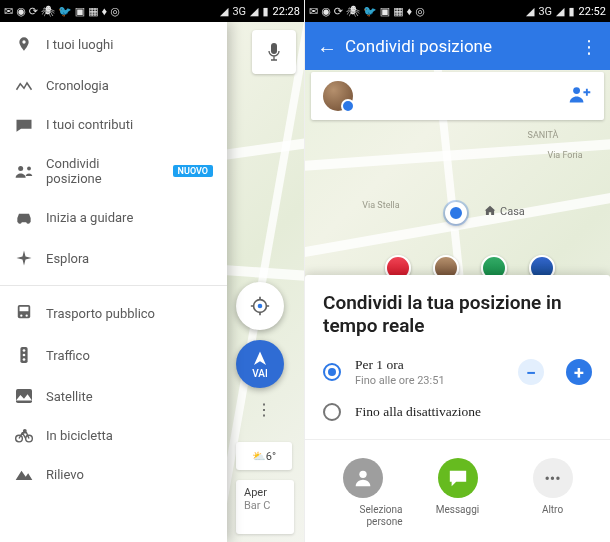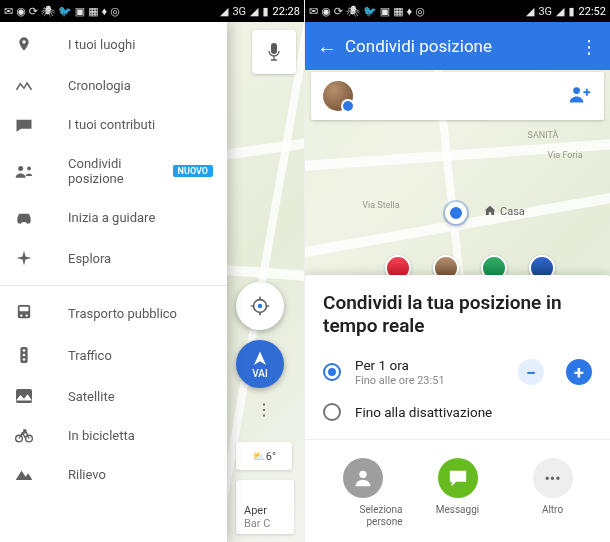--- a/index.html
+++ b/index.html
@@ -13,34 +13,34 @@
 .status-right { display: flex; gap: 4px; align-items: center; }
 .sicon { opacity: .9; font-size: 11px; }
 
 .map-bg { position: absolute; inset: 0; background: linear-gradient(135deg, #e8f0dc 0%, #f1f3e6 30%, #e5ecd8 60%, #f3f4ee 100%); z-index: 0; }
 .road { position: absolute; background: #fff; opacity: .8; }
 .road-h { height: 10px; width: 200%; left: -50%; }
 .road-v { width: 8px; height: 200%; top: -50%; }
 .road-label { position: absolute; font-size: 9px; color: #9a9a8a; transform: translateX(-50%); white-space: nowrap; }
 
 .menu-panel { position: absolute; top: 22px; left: 0; width: 227px; bottom: 0; background: #fff; z-index: 5; box-shadow: 4px 0 12px rgba(0,0,0,.2); overflow: hidden; }
-.menu-item { display: flex; align-items: center; padding: 12px 14px; color: #5a5a5a; font-size: 13px; gap: 34px; cursor: pointer; }
+.menu-item { display: flex; align-items: center; padding: 12px 14px; color: #5a5a5a; font-size: 13px; gap: 12px; cursor: pointer; }
 .menu-item .ico { width: 20px; color: #606468; display: inline-flex; justify-content: center; }
 .menu-sep { height: 1px; background: #e6e6e6; margin: 6px 0; }
 .badge-new { background: #1da1f2; color: #fff; font-size: 9px; font-weight: 600; padding: 1px 5px; border-radius: 2px; margin-left: 4px; }
 
 .voice-btn { position: absolute; top: 30px; right: 8px; width: 44px; height: 44px; background: #fff; border-radius: 4px; box-shadow: 0 1px 3px rgba(0,0,0,.2); z-index: 3; display: flex; align-items: center; justify-content: center; color: #5a5a5a; }
 
 .fab { position: absolute; width: 48px; height: 48px; border-radius: 50%; background: #fff; box-shadow: 0 2px 6px rgba(0,0,0,.3); z-index: 3; display: flex; align-items: center; justify-content: center; }
 .fab-blue { background: #2f6cd4; color: #fff; flex-direction: column; font-size: 10px; font-weight: 500; }
 .locate-fab { right: 20px; top: 282px; color: #616161; }
 .go-fab { right: 20px; top: 340px; }
 .menu-dots { position: absolute; right: 32px; top: 400px; z-index: 3; color: #5a5a5a; font-size: 16px; }
 
-.card-bottom { position: absolute; left: 236px; right: 10px; bottom: 8px; height: 54px; background: #fff; border-radius: 3px; box-shadow: 0 1px 3px rgba(0,0,0,.15); z-index: 3; padding: 24px 8px; font-size: 11px; color: #444; }
+.card-bottom { position: absolute; left: 236px; right: 10px; bottom: 8px; height: 54px; background: #fff; border-radius: 3px; box-shadow: 0 1px 3px rgba(0,0,0,.15); z-index: 3; padding: 6px 8px; font-size: 11px; color: #444; }
 .weather-chip { position: absolute; left: 236px; bottom: 72px; width: 56px; height: 28px; background: #fff; border-radius: 3px; box-shadow: 0 1px 3px rgba(0,0,0,.15); z-index: 3; font-size: 11px; color: #444; display: flex; align-items: center; justify-content: center; }
 
 .appbar { position: absolute; top: 22px; left: 0; right: 0; height: 48px; background: #2d78e6; z-index: 4; display: flex; align-items: center; padding: 0 12px; color: #fff; }
 .appbar .back { width: 28px; font-size: 20px; }
 .appbar .title { font-size: 17px; font-weight: 400; flex: 1; }
 .appbar .more { font-size: 18px; }
 
 .people-card { position: absolute; top: 72px; left: 6px; right: 6px; height: 48px; background: #fff; border-radius: 2px; box-shadow: 0 1px 3px rgba(0,0,0,.2); z-index: 4; display: flex; align-items: center; padding: 0 12px; }
 .avatar-sm { width: 30px; height: 30px; background: radial-gradient(circle at 35% 30%, #b5906d, #6d4a30); border-radius: 50%; position: relative; }
 .avatar-sm::after { content: ''; position: absolute; right: -2px; bottom: -2px; width: 10px; height: 10px; background: #2d78e6; border: 2px solid #fff; border-radius: 50%; }
@@ -53,21 +53,21 @@
 .avatar-row { position: absolute; z-index: 2; display: flex; gap: 22px; }
 .map-avatar { width: 26px; height: 26px; border-radius: 50%; border: 2px solid #fff; box-shadow: 0 1px 3px rgba(0,0,0,.3); }
 
 .sheet { position: absolute; left: 0; right: 0; bottom: 0; background: #fff; z-index: 5; box-shadow: 0 -2px 10px rgba(0,0,0,.15); border-radius: 3px 3px 0 0; }
 .sheet-title { padding: 16px 18px 12px; font-size: 19px; font-weight: 600; color: #212121; }
 .radio-row { display: flex; align-items: center; padding: 8px 18px; gap: 14px; }
 .radio { width: 18px; height: 18px; border: 2px solid #767676; border-radius: 50%; display: inline-flex; align-items: center; justify-content: center; flex-shrink: 0; }
 .radio.checked { border-color: #2d78e6; }
 .radio.checked::after { content: ''; width: 8px; height: 8px; background: #2d78e6; border-radius: 50%; }
 .radio-text { flex: 1; }
-.radio-text .primary { font-size: 13.5px; color: #212121; }
+.radio-text .primary { font-size: 13.5px; color: #212121; font-family: Liberation Serif, serif; }
 .radio-text .secondary { font-size: 11px; color: #888; margin-top: 1px; }
 .circ-btn { width: 26px; height: 26px; border-radius: 50%; background: #2d78e6; color: #fff; display: flex; align-items: center; justify-content: center; font-size: 18px; font-weight: 700; margin-left: 8px; }
 .circ-btn.minus { background: #e3effd; color: #2d78e6; }
 
 .share-tray { display: flex; justify-content: space-around; padding: 18px 10px 14px; border-top: 1px solid #eee; margin-top: 10px; }
 .share-item { display: flex; flex-direction: column; align-items: center; gap: 6px; width: 80px; }
 .share-icon { width: 40px; height: 40px; border-radius: 50%; display: flex; align-items: center; justify-content: center; }
 .share-label { font-size: 10px; color: #666; text-align: right; line-height: 1.2; }
 </style>
 </head>

